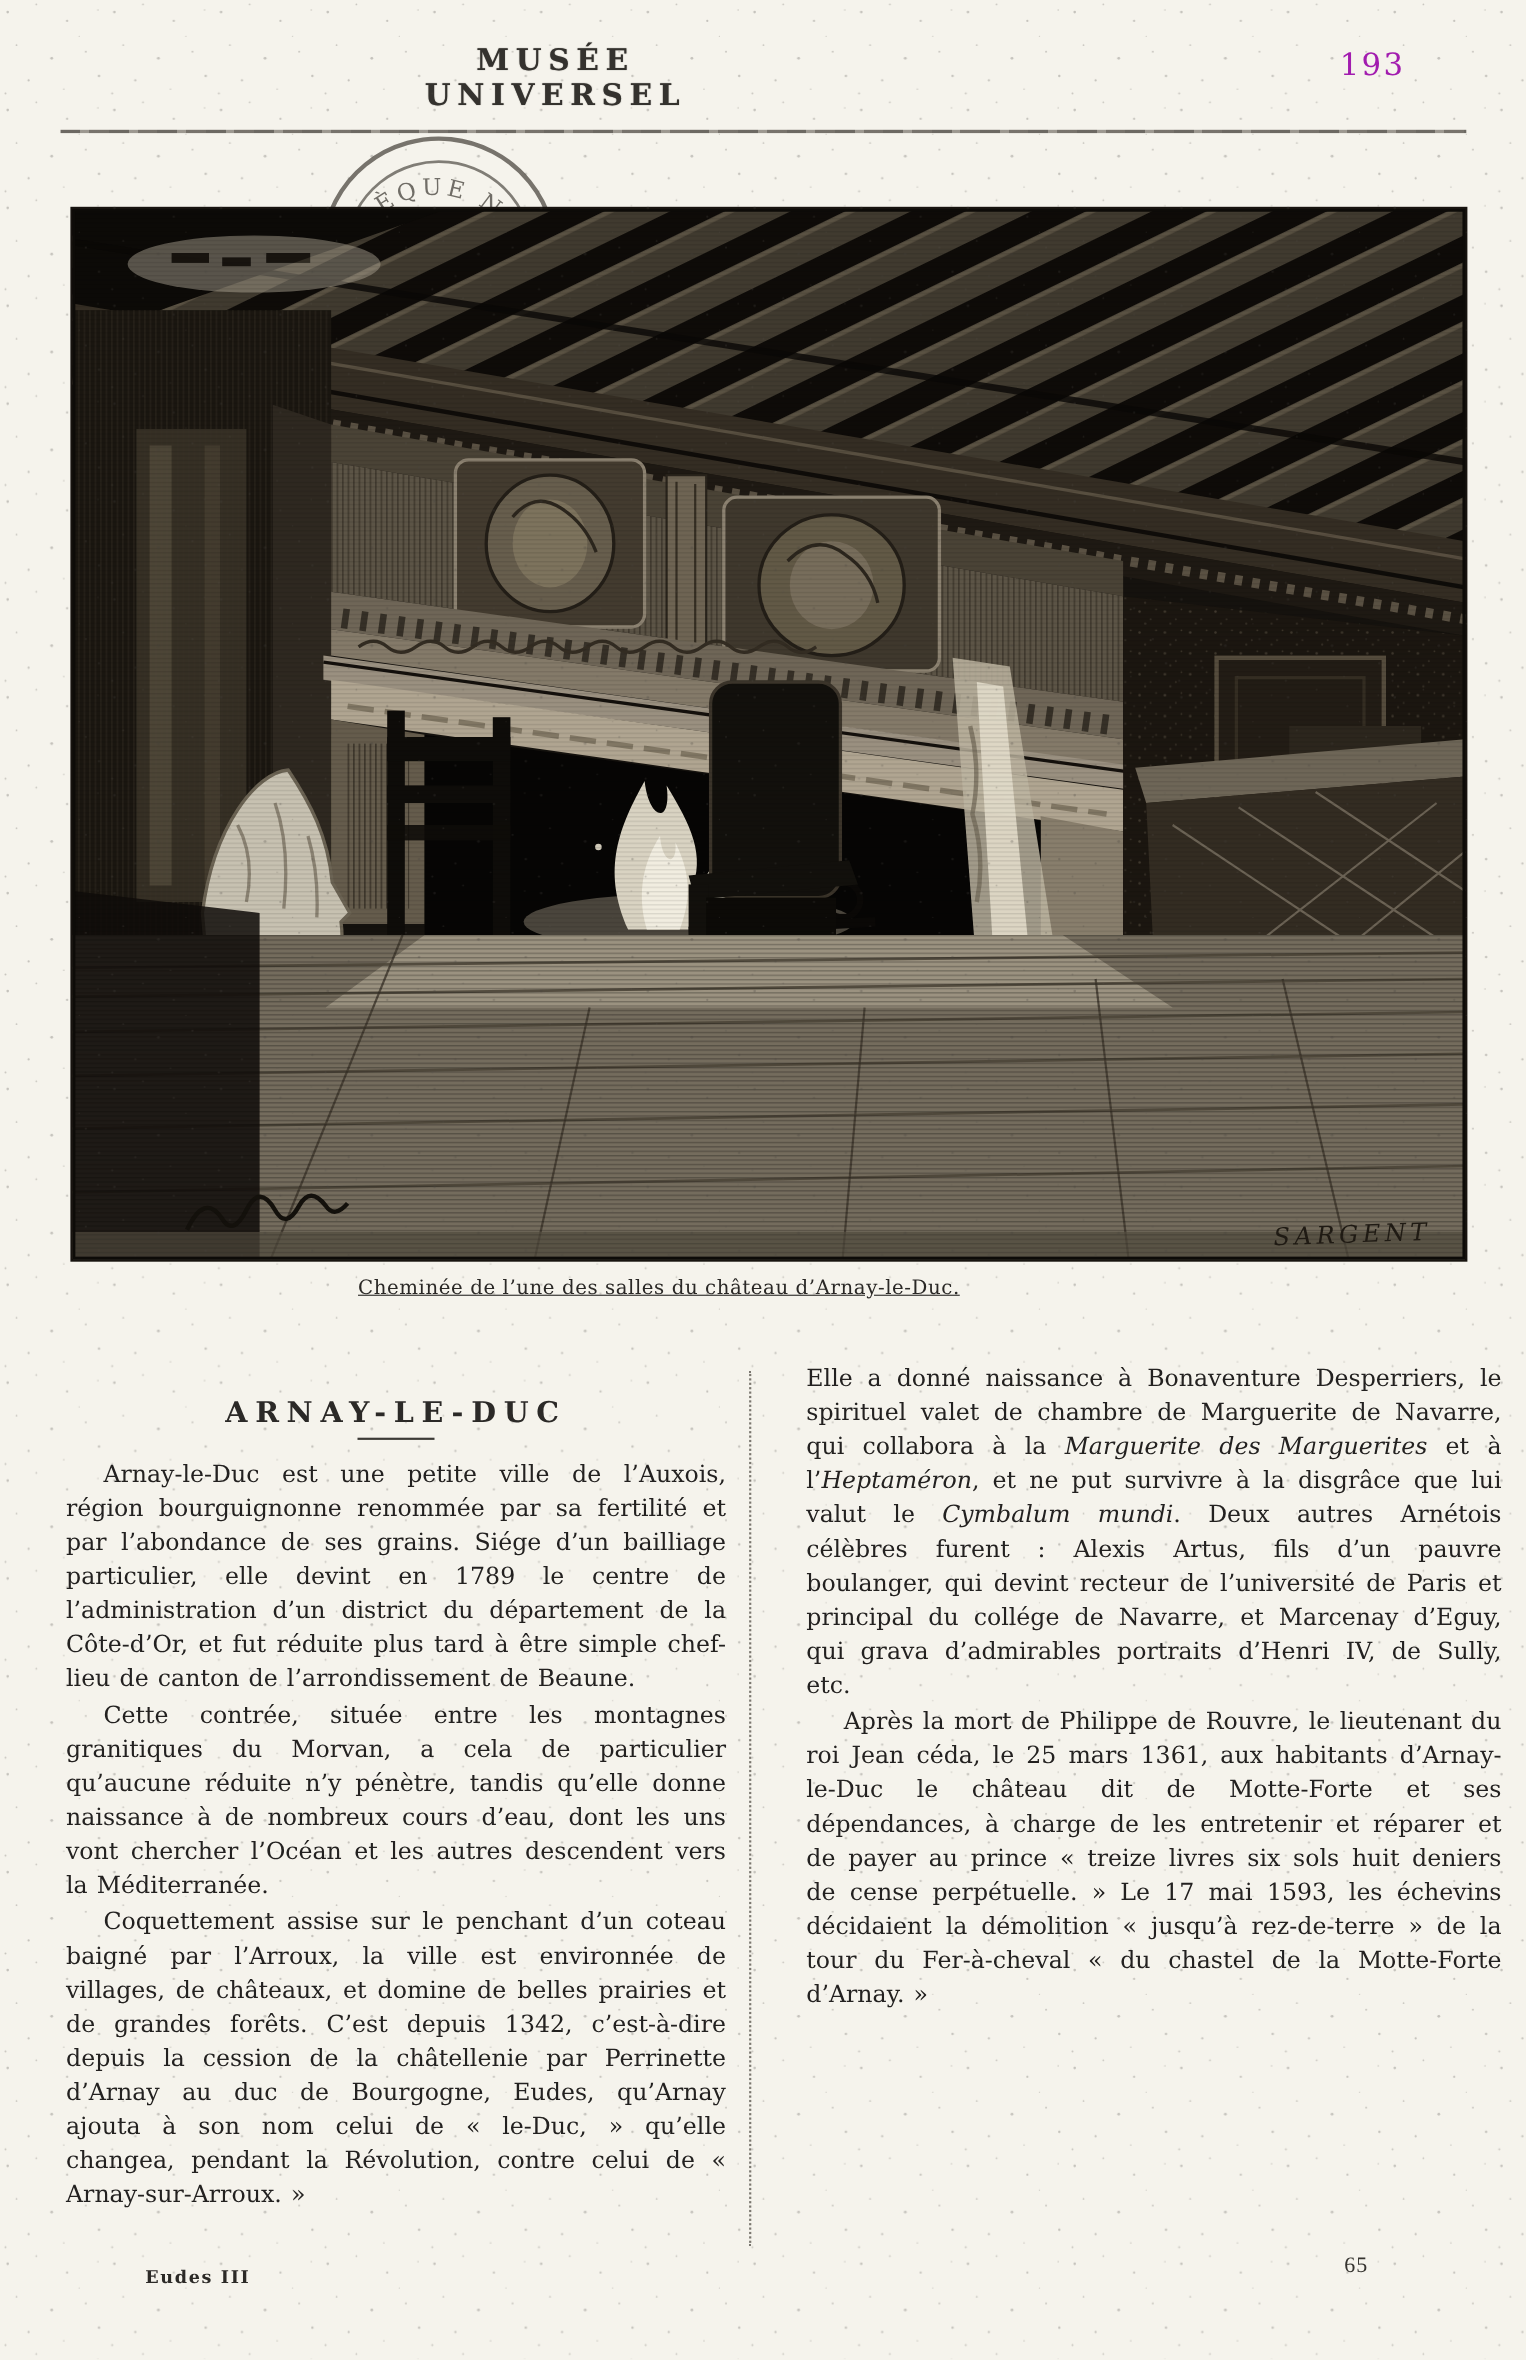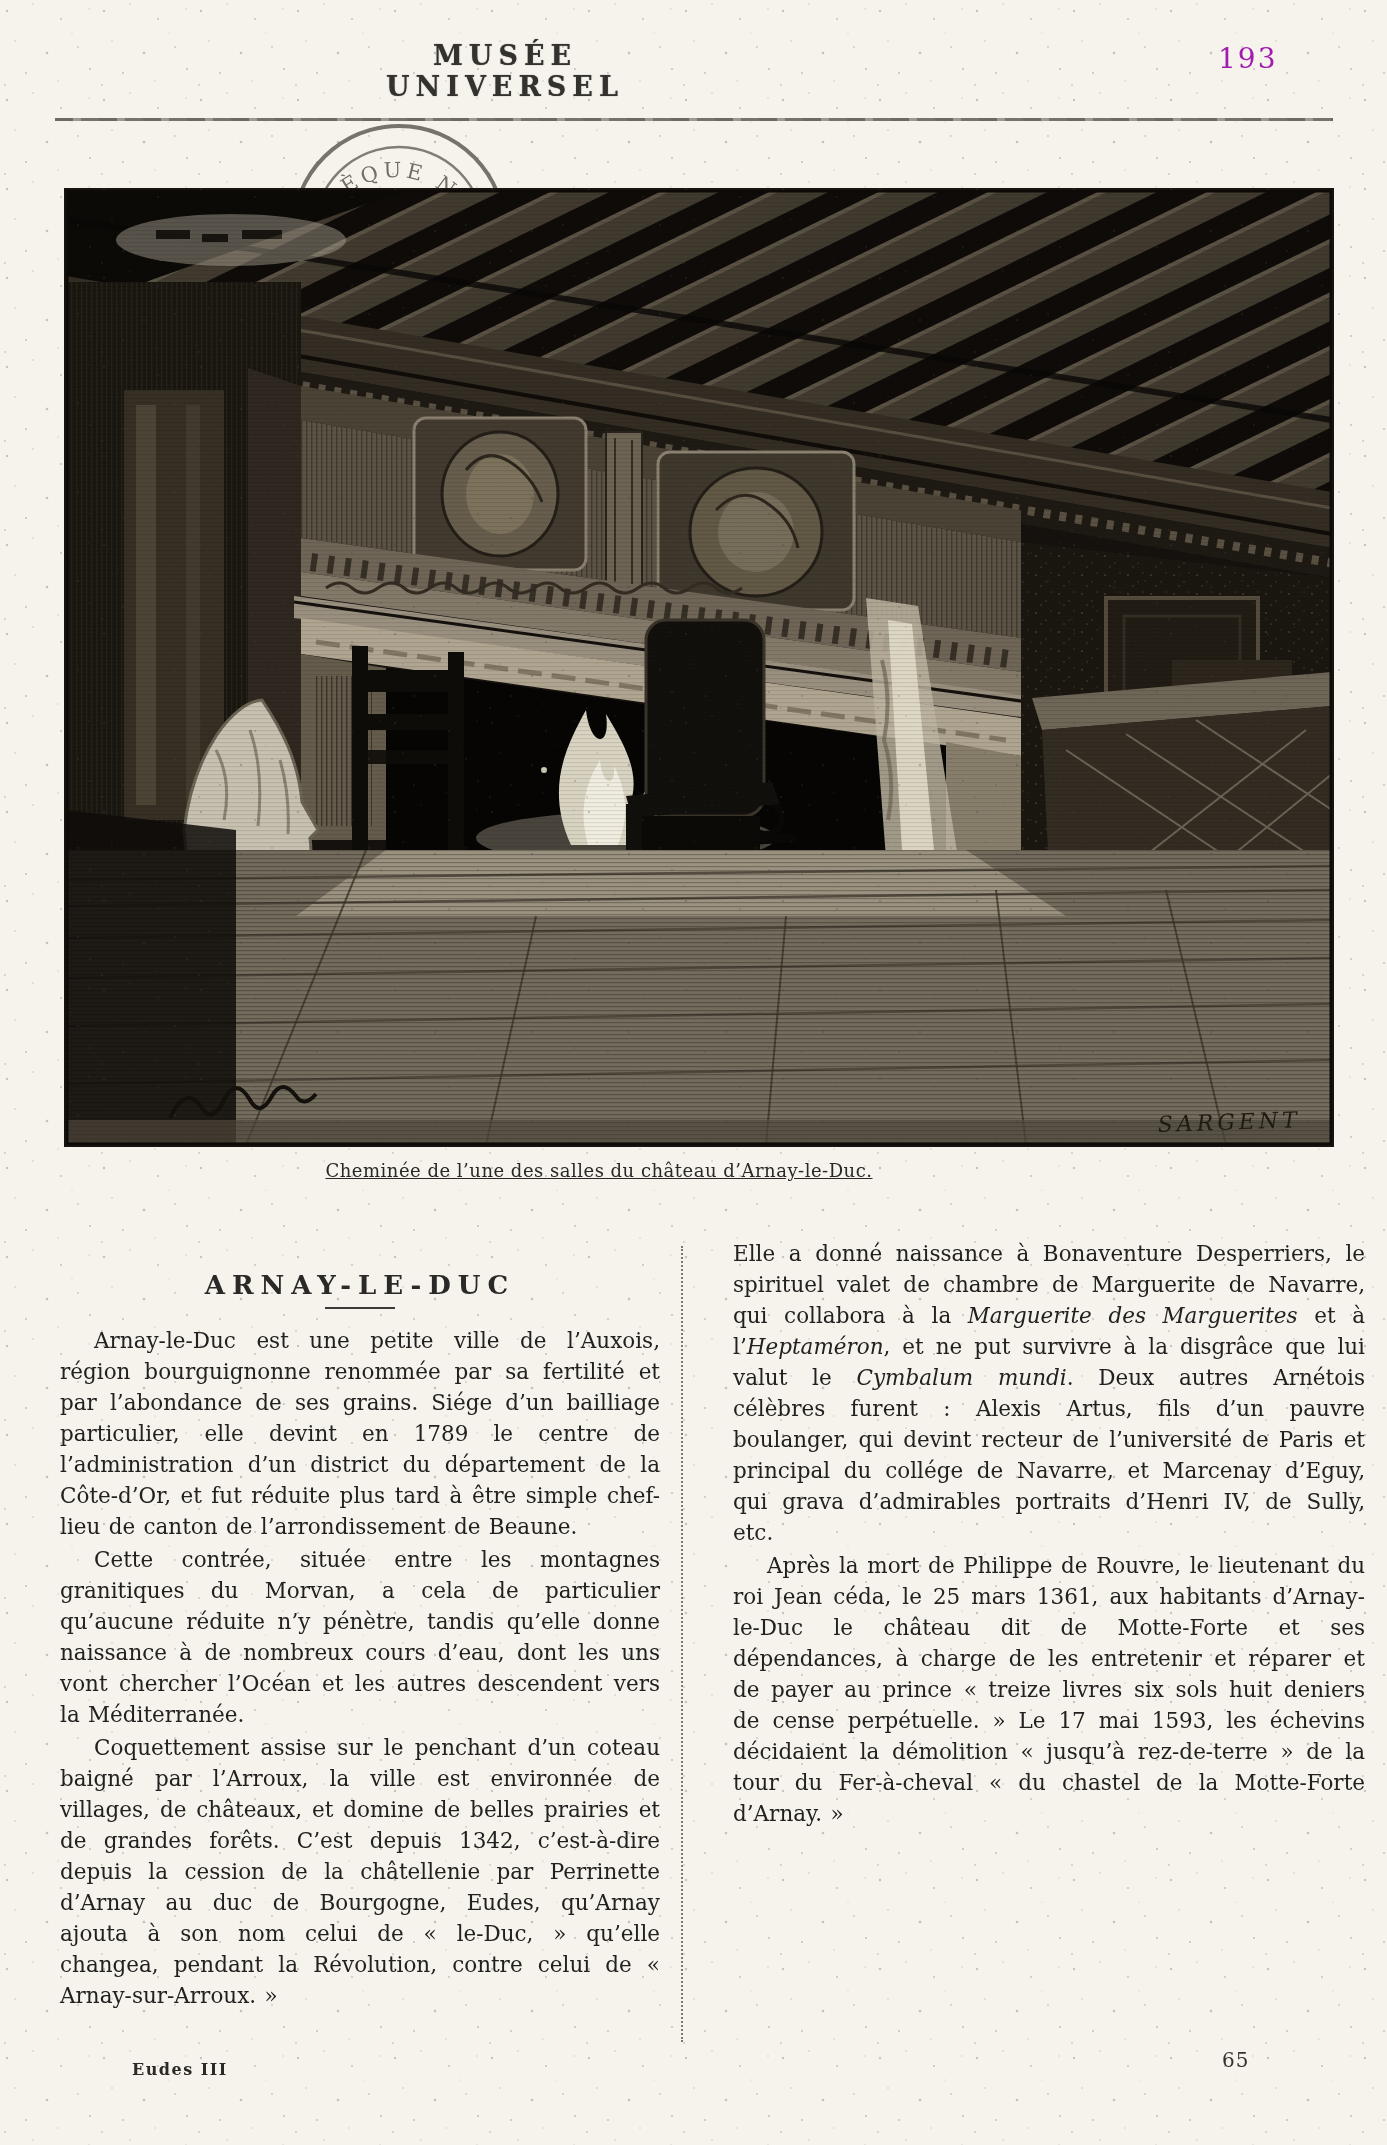--- a/index.html
+++ b/index.html
@@ -53,21 +53,21 @@
   .divider{
     position:absolute;left:681px;top:1246px;height:796px;width:0;
     border-left:2px dotted #5d5952;opacity:.8;
   }
   .foot-vol{
     position:absolute;left:132px;top:2060px;
     font-size:16px;font-weight:bold;letter-spacing:1.5px;color:#2c2a27;
   }
   .foot-sig{
     position:absolute;left:1222px;top:2048px;
-    font-size:20px;color:#35332f;letter-spacing:1px;
+    font-size:20px;color:#35332f;letter-spacing:1px;font-family:Liberation Serif, serif;
   }
   .speckles{
     position:absolute;left:0;top:0;width:1387px;height:2145px;
     z-index:6;pointer-events:none;opacity:.5;
   }
 </style>
 </head>
 <body>
 
 <div class="hdr-title">MUSÉE UNIVERSEL</div>

